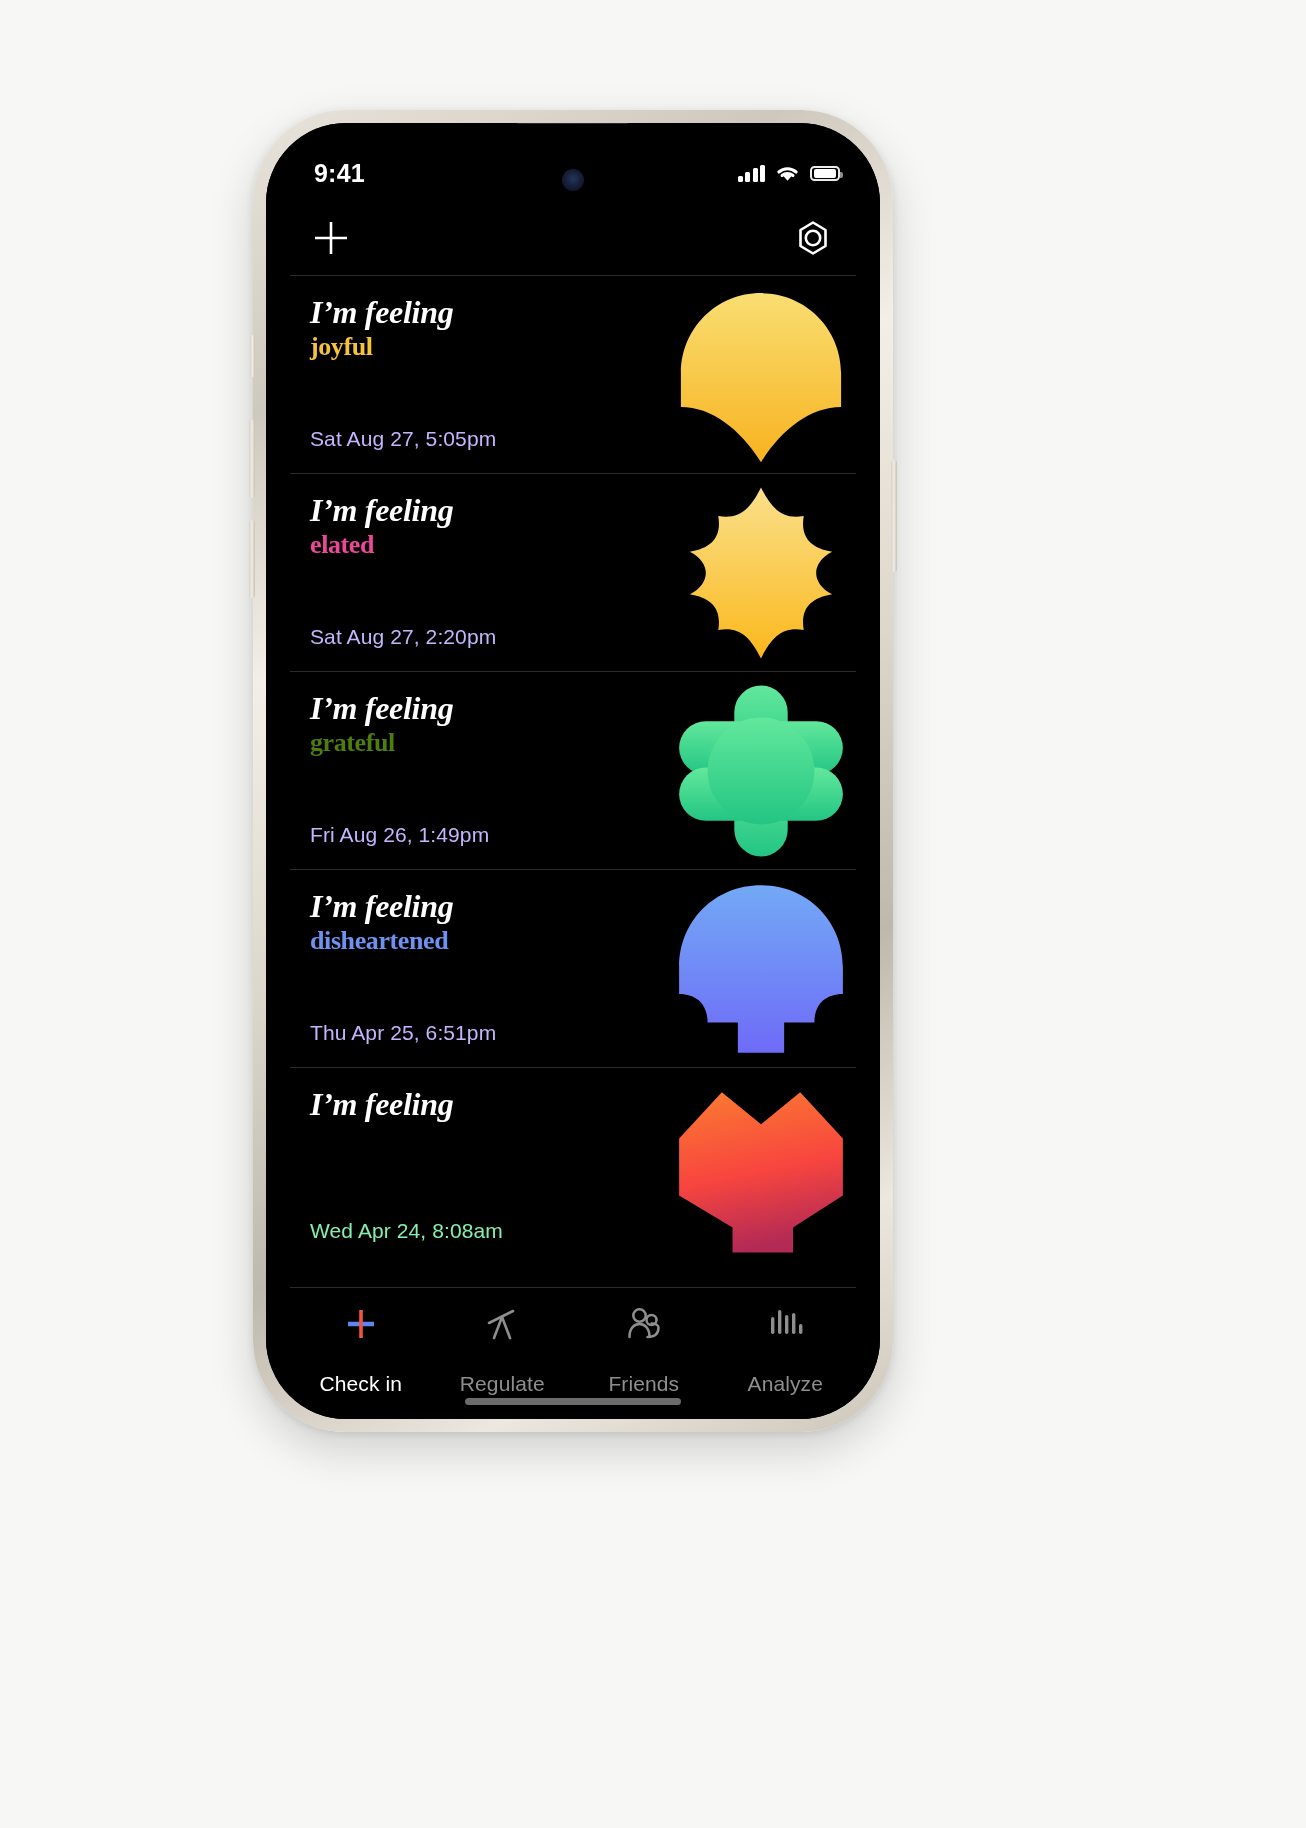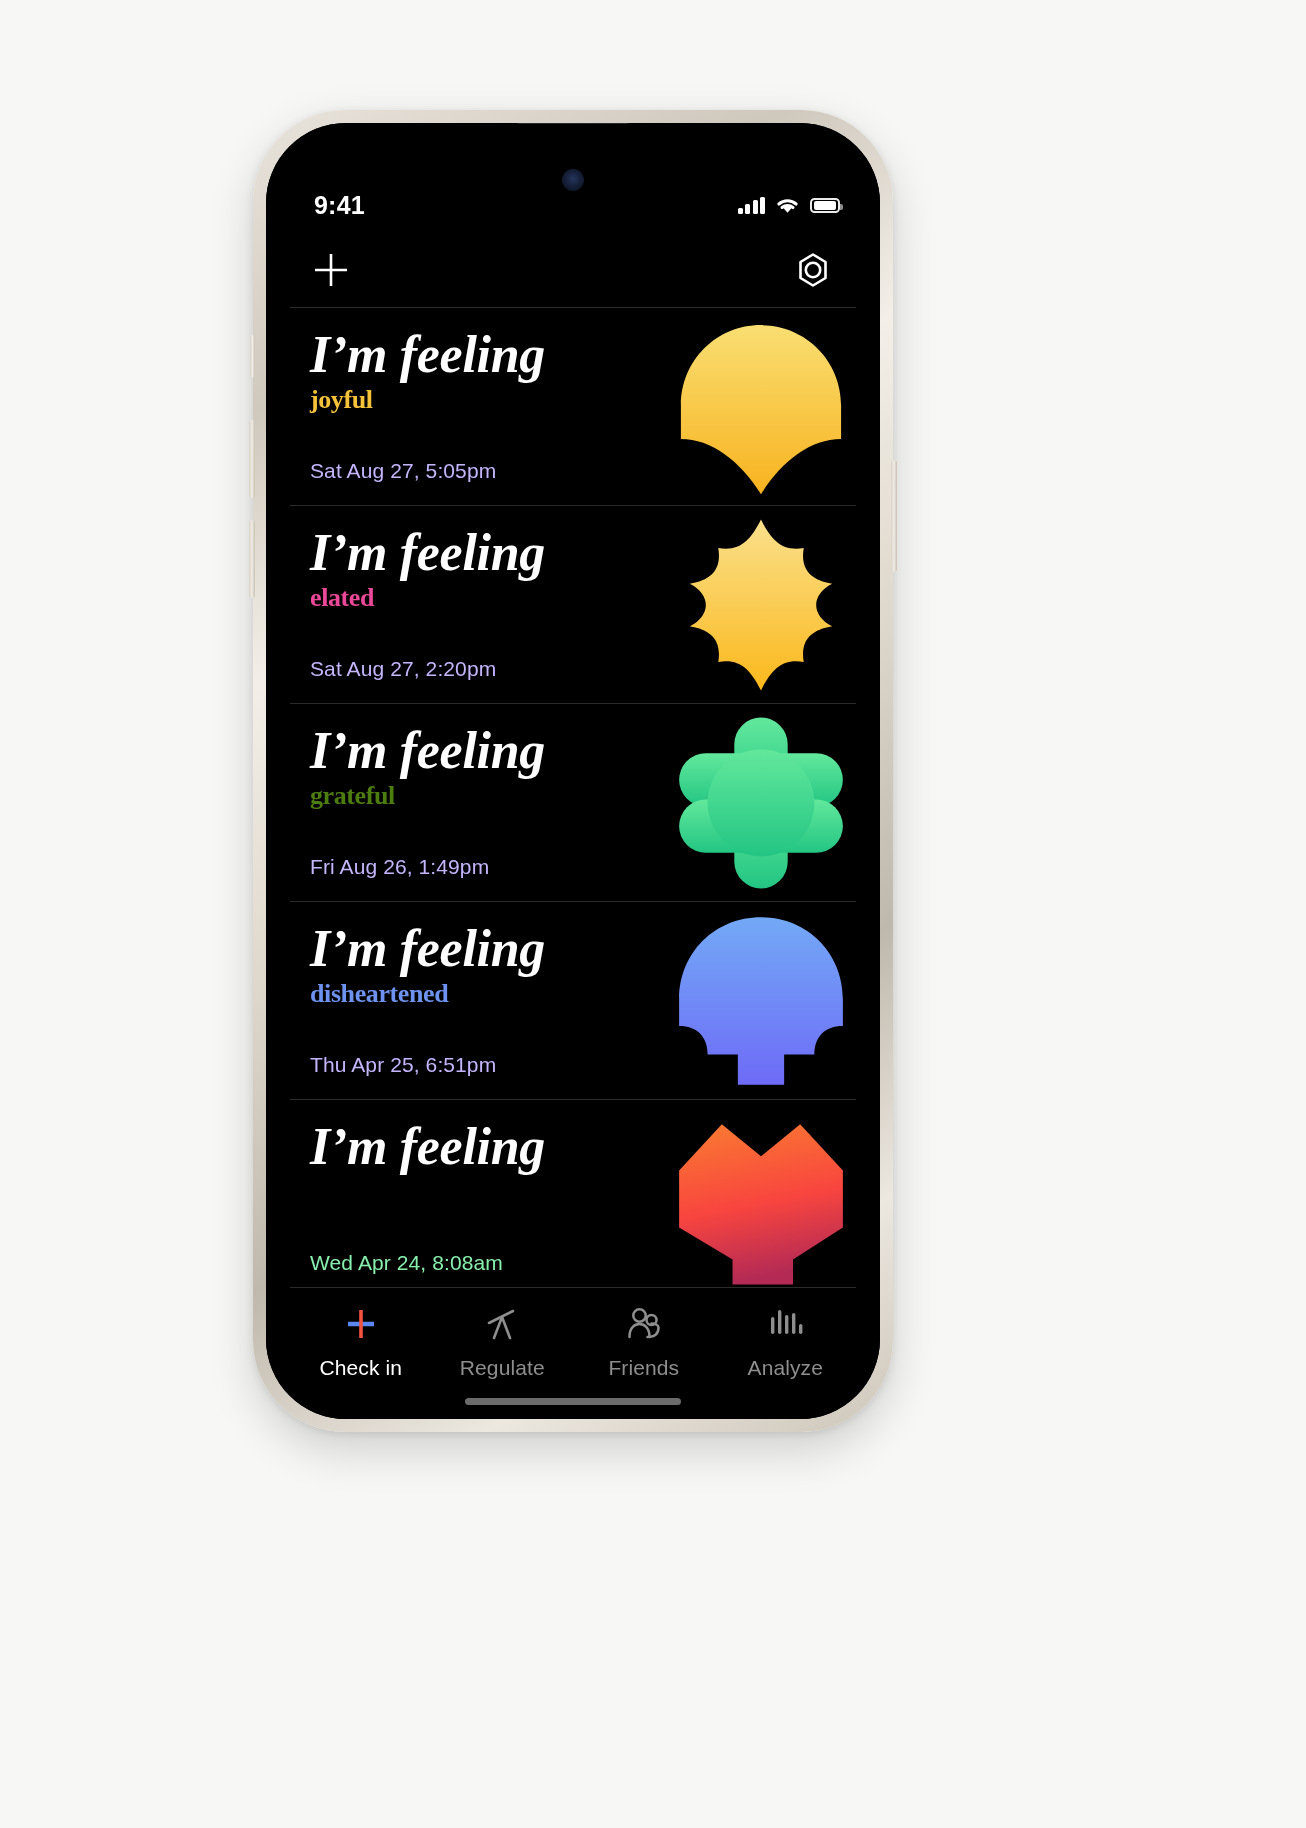--- a/index.html
+++ b/index.html
@@ -98,21 +98,20 @@
   }
 
   
   .statusbar {
     height: 78px;
     display: flex;
     align-items: center;
     justify-content: space-between;
     padding: 22px 40px 0 48px;
     flex: 0 0 auto;
-    margin-top: 32px;
   }
   .status-time {
     font-size: 25px;
     font-weight: 600;
     letter-spacing: 0.2px;
     color: #fff;
   }
   .status-right { display: flex; align-items: center; gap: 9px; }
   .sig { display: flex; align-items: flex-end; gap: 2.5px; height: 17px; }
   .sig i { width: 5px; background: #fff; border-radius: 1.5px; display:block; }
@@ -167,21 +166,21 @@
   .entry-text {
     padding: 20px 0 0 20px;
     position: relative;
     z-index: 3;
     width: 300px;
   }
   .feeling {
     font-family: "Liberation Serif", serif;
     font-style: italic;
     font-weight: 700;
-    font-size: 52px;
+    font-size: 32px;
     line-height: 1.05;
     color: #ffffff;
     letter-spacing: -0.3px;
     white-space: nowrap;
   }
   .mood {
     font-family: "Liberation Serif", serif;
     font-weight: 700;
     font-size: 26px;
     line-height: 1.12;
@@ -218,21 +217,21 @@
     margin: 0 24px;
     display: flex;
     align-items: flex-start;
     padding-top: 16px;
   }
   .tab {
     flex: 1 1 0;
     display: flex;
     flex-direction: column;
     align-items: center;
-    gap: 12px;
+    gap: 28px;
     cursor: pointer;
   }
   .tab .ticon { height: 40px; display:flex; align-items:center; justify-content:center; }
   .tab .tlabel { font-size: 21px; color: #8e8e8e; letter-spacing: 0.1px; }
   .tab.active .tlabel { color: #ffffff; font-weight: 500; }
 
   .home-ind {
     position: absolute;
     bottom: 14px;
     left: 50%;

